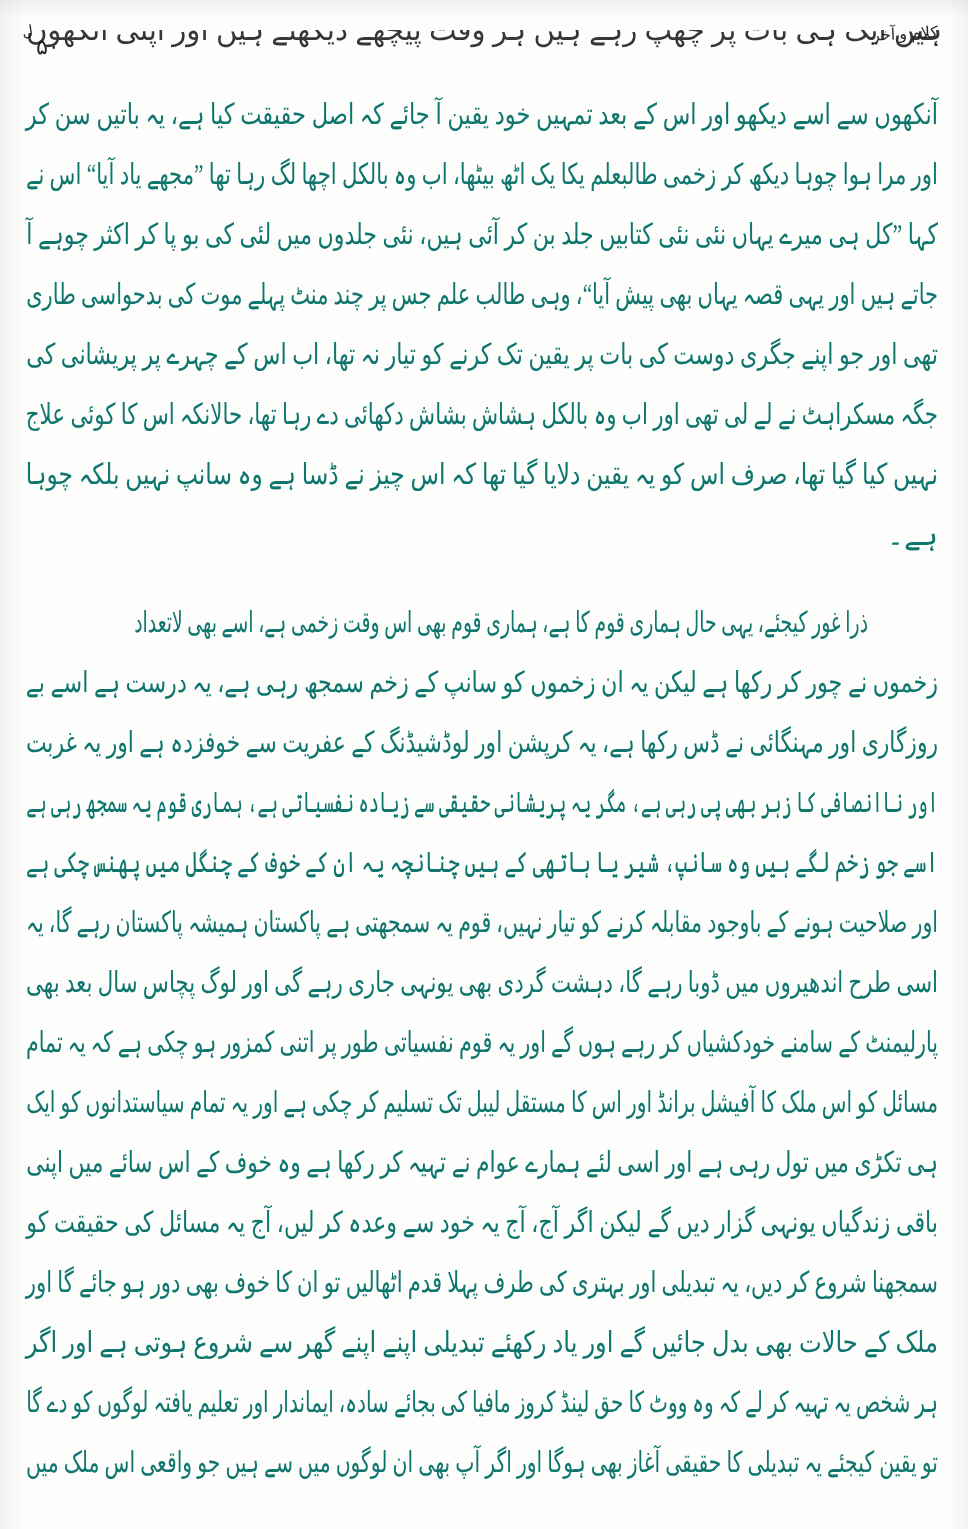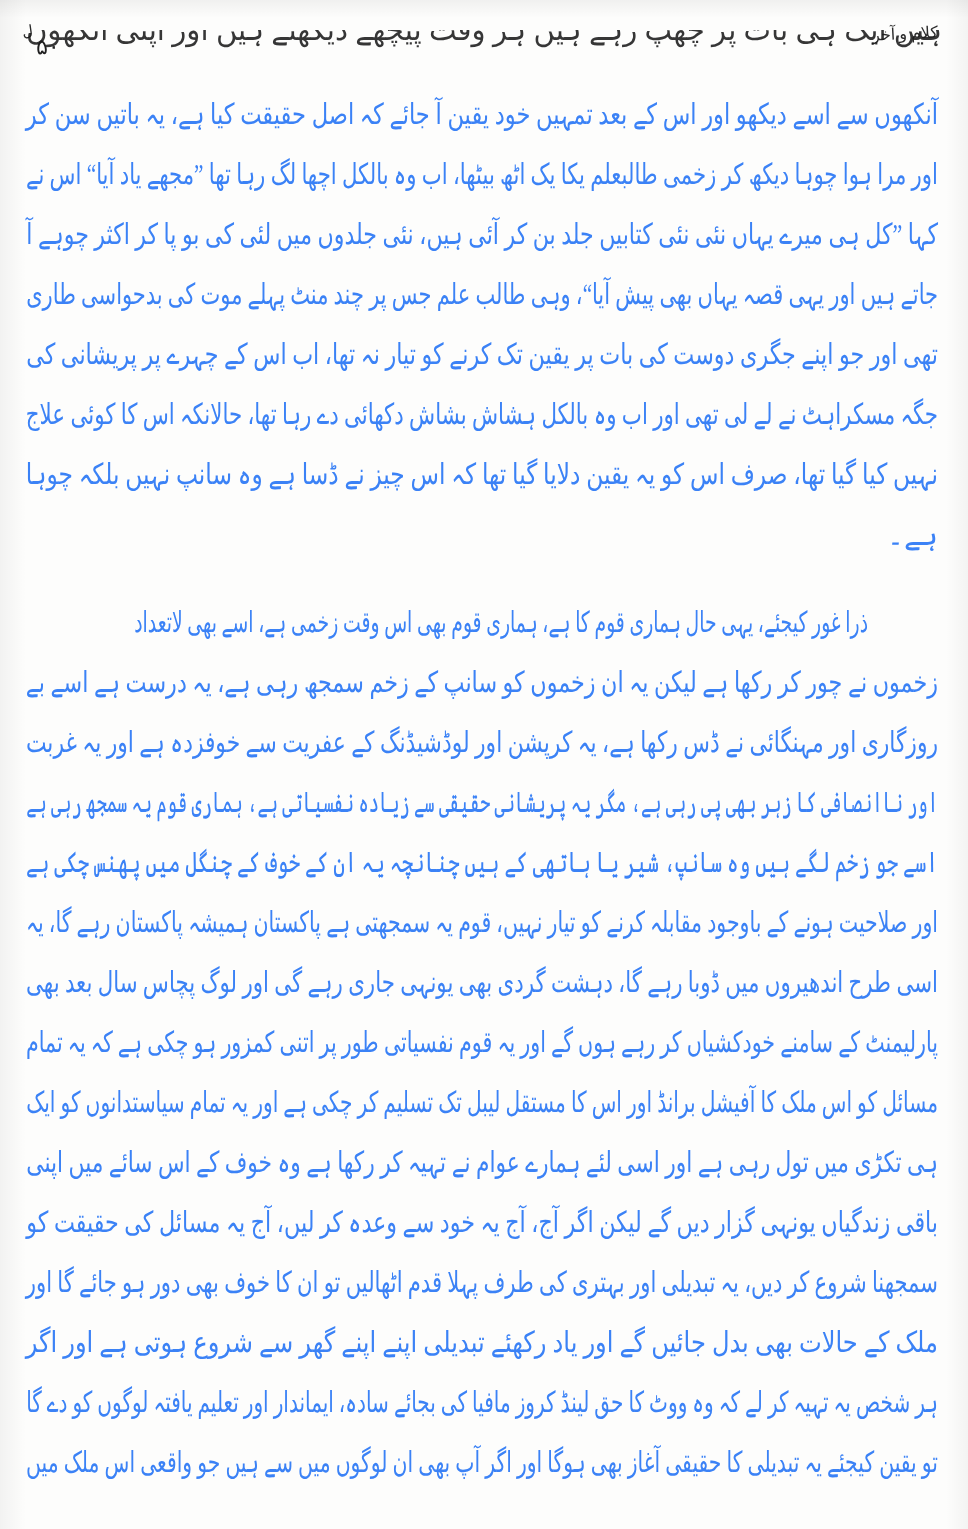--- a/index.html
+++ b/index.html
@@ -83,21 +83,21 @@
     direction: rtl;
     transform: rotate(-3deg);
   }
 
   .para {
     position: absolute;
     left: 26px;
     right: 30px;
     direction: rtl;
     text-align: justify;
-    color: #3b82f6;
+    color: #0f766e;
     font-size: 29px;
     line-height: 60px;
     font-family: "Liberation Serif", serif;
   }
   .para.p1 { top: 84px; }
   .para.p2 { top: 592px; }
 
   .para .ln {
     display: block;
     white-space: nowrap;

